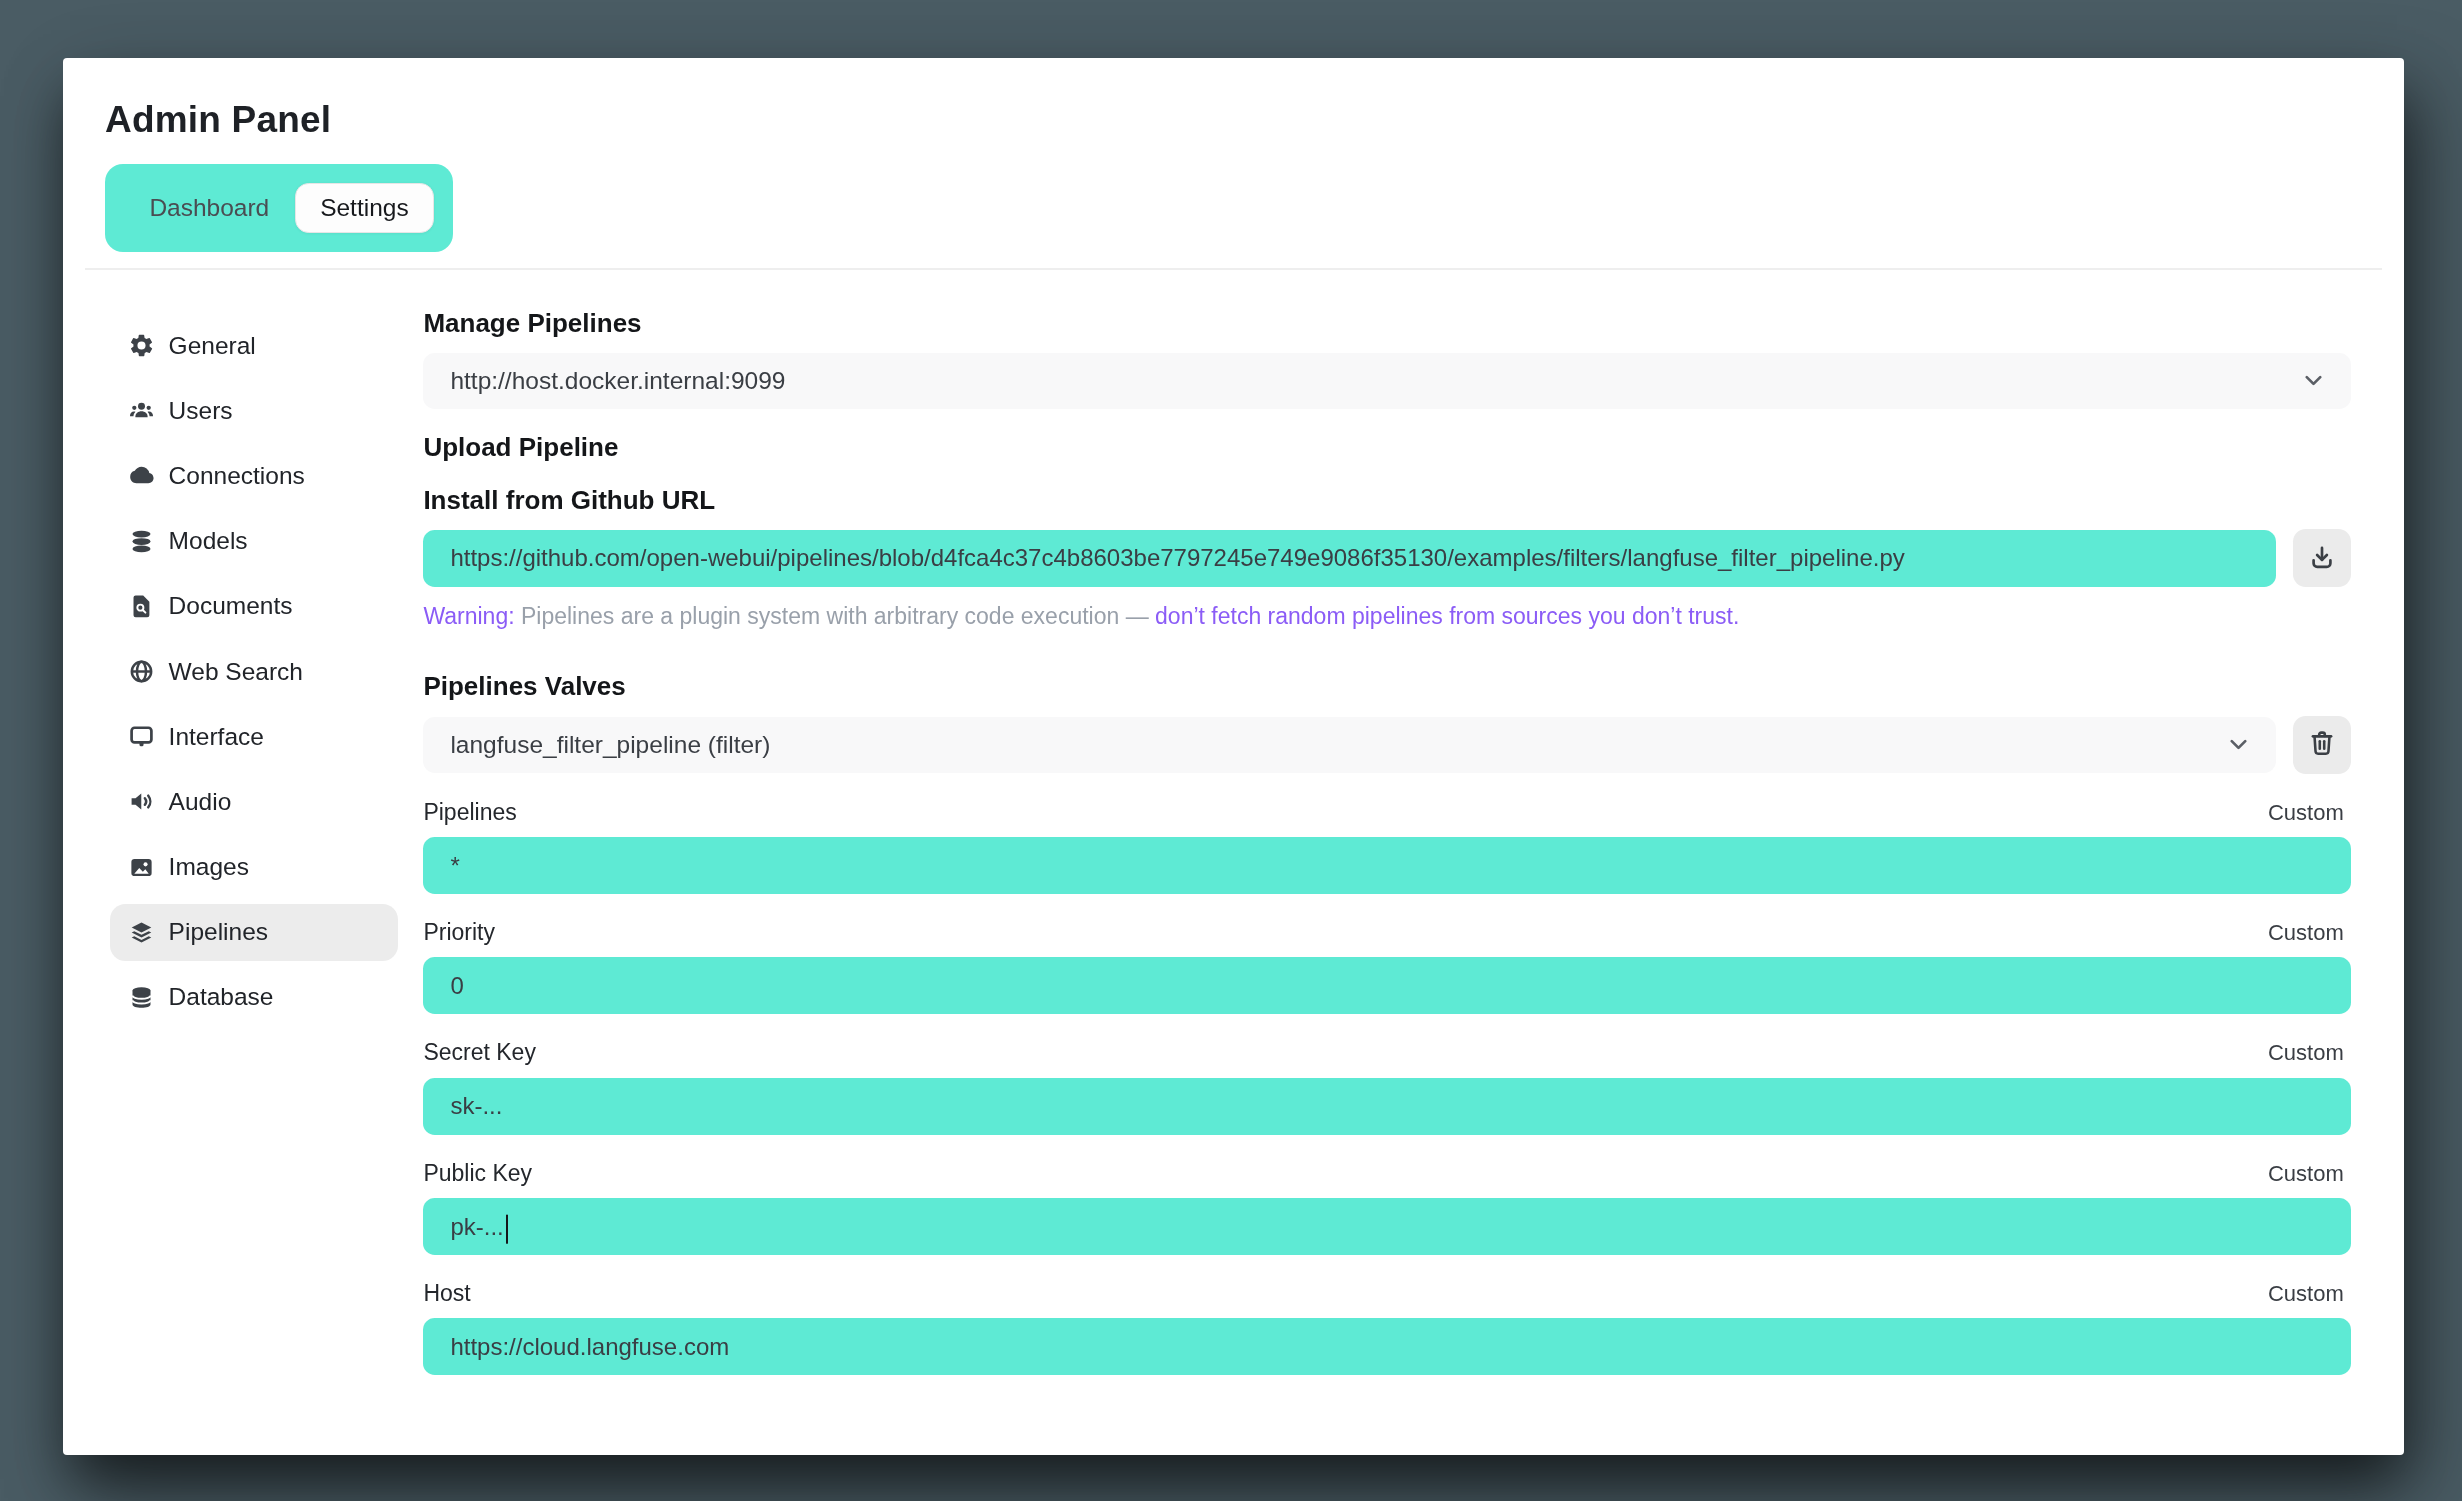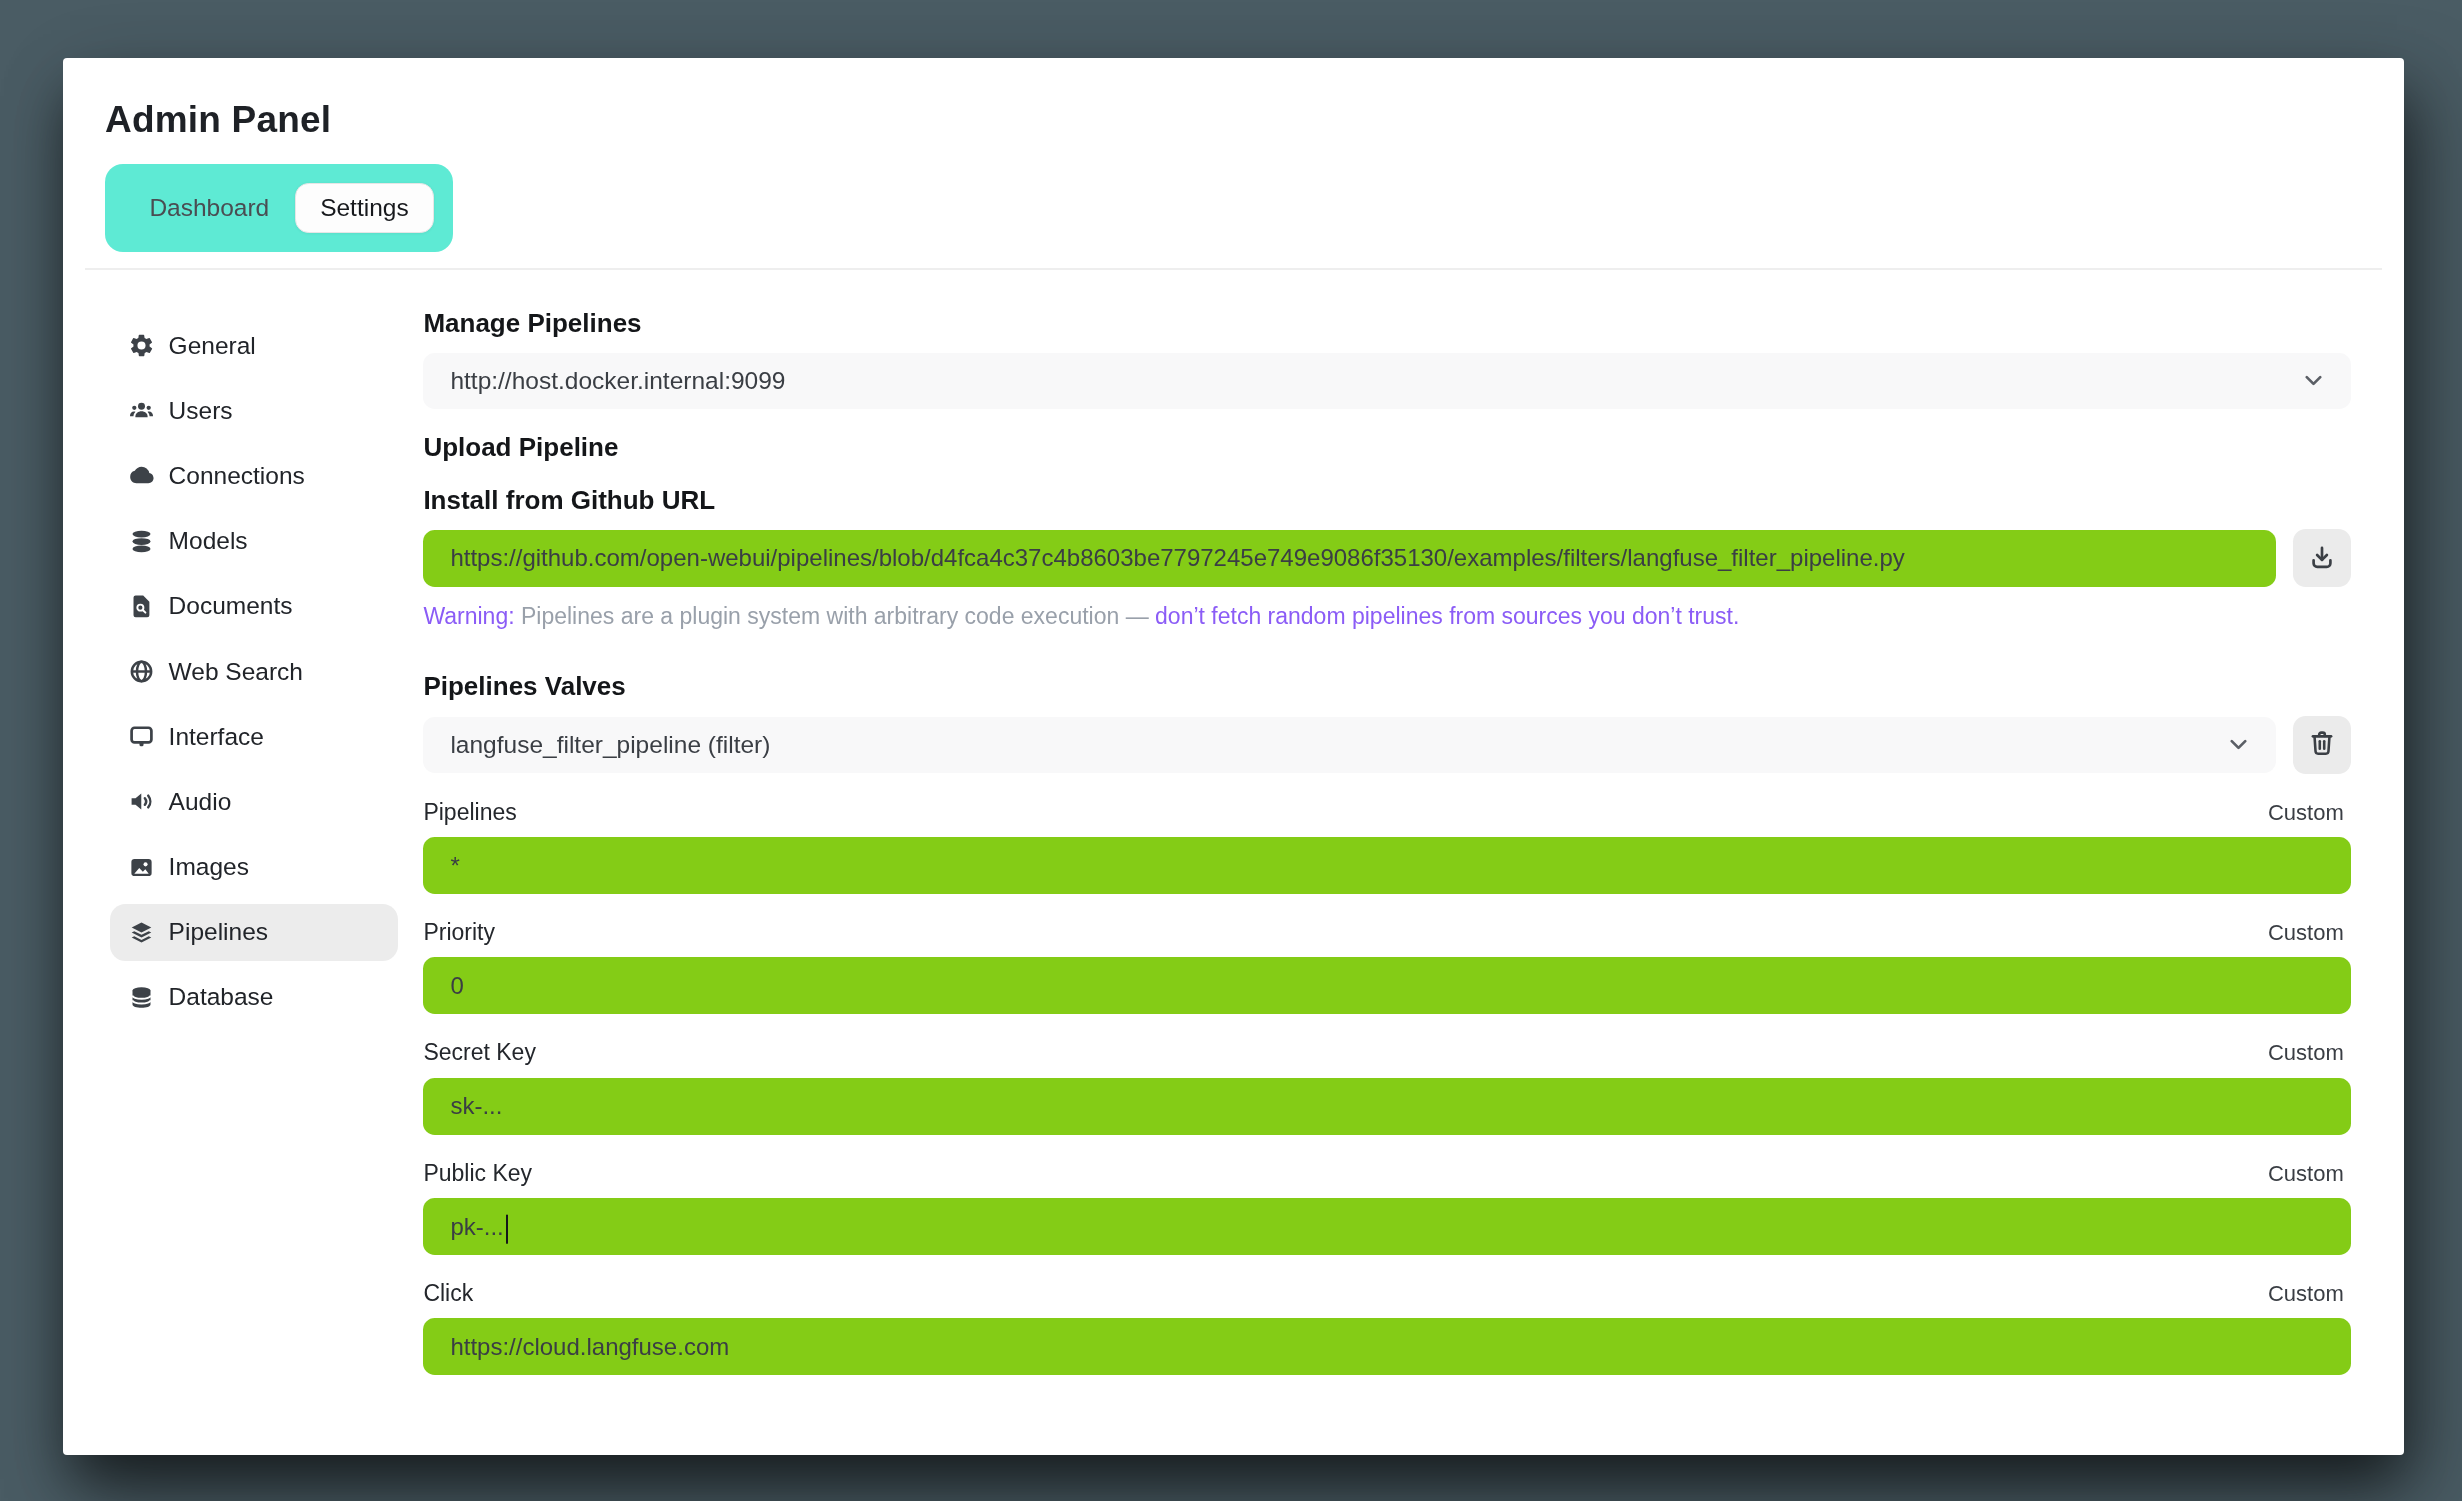--- a/index.html
+++ b/index.html
@@ -79,21 +79,21 @@
     font-size:24.5px; font-weight:500; color:#2e3238; cursor:pointer;
   }
   .icon-btn {
     width:58px; height:58px; flex:none; border:0; border-radius:12.7px;
     background:#ebebeb; color:#3b3f45; cursor:pointer;
     display:flex; align-items:center; justify-content:center; padding:0;
   }
   .icon-btn svg { width:28px; height:28px; }
 
   .text-field {
-    height:57px; background:#84cc16; border-radius:11.8px;
+    height:57px; background:#5eead4; border-radius:11.8px;
     display:flex; align-items:center; padding:0 27px;
     font-size:24px; color:#3a3e44; white-space:nowrap; overflow:hidden;
   }
   .warning { margin:16.3px 0 0 0; font-size:23px; line-height:26px; color:#99a0aa; }
   .warning b { font-weight:400; color:#8b5cf6; }
 
   .field { margin-top:27px; }
   .field-head {
     display:flex; justify-content:space-between; align-items:baseline;
     margin-bottom:12.7px;
@@ -338,21 +338,21 @@
           <span class="fbadge">Custom</span>
         </div>
         <div class="text-field">
           <span>pk-...</span>
             <span class="caret"></span>
         </div>
       </div>
 
       <div class="field">
         <div class="field-head">
-          <span class="flabel">Click</span>
+          <span class="flabel">Host</span>
           <span class="fbadge">Custom</span>
         </div>
         <div class="text-field">
           <span>https://cloud.langfuse.com</span>
         </div>
       </div>
 
     </main>
   </div>
 </div>

